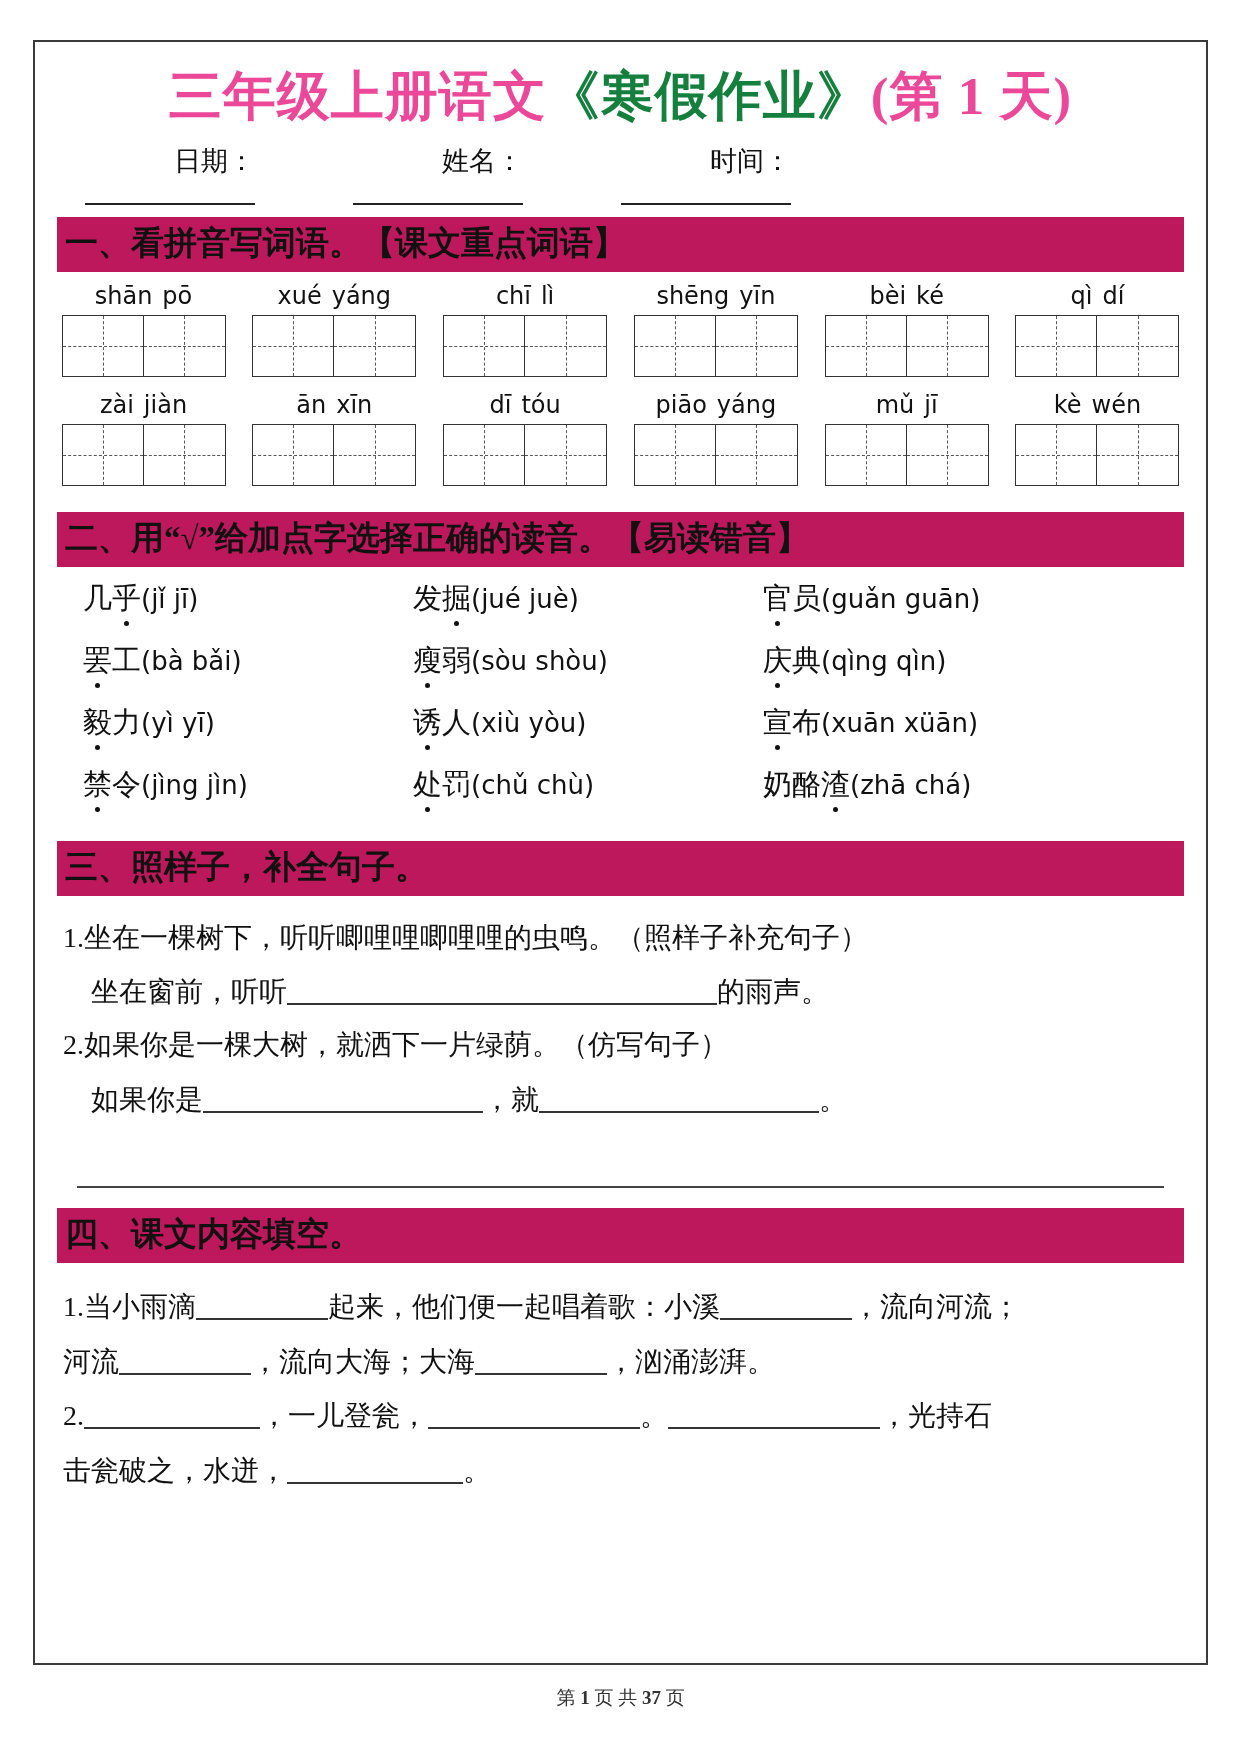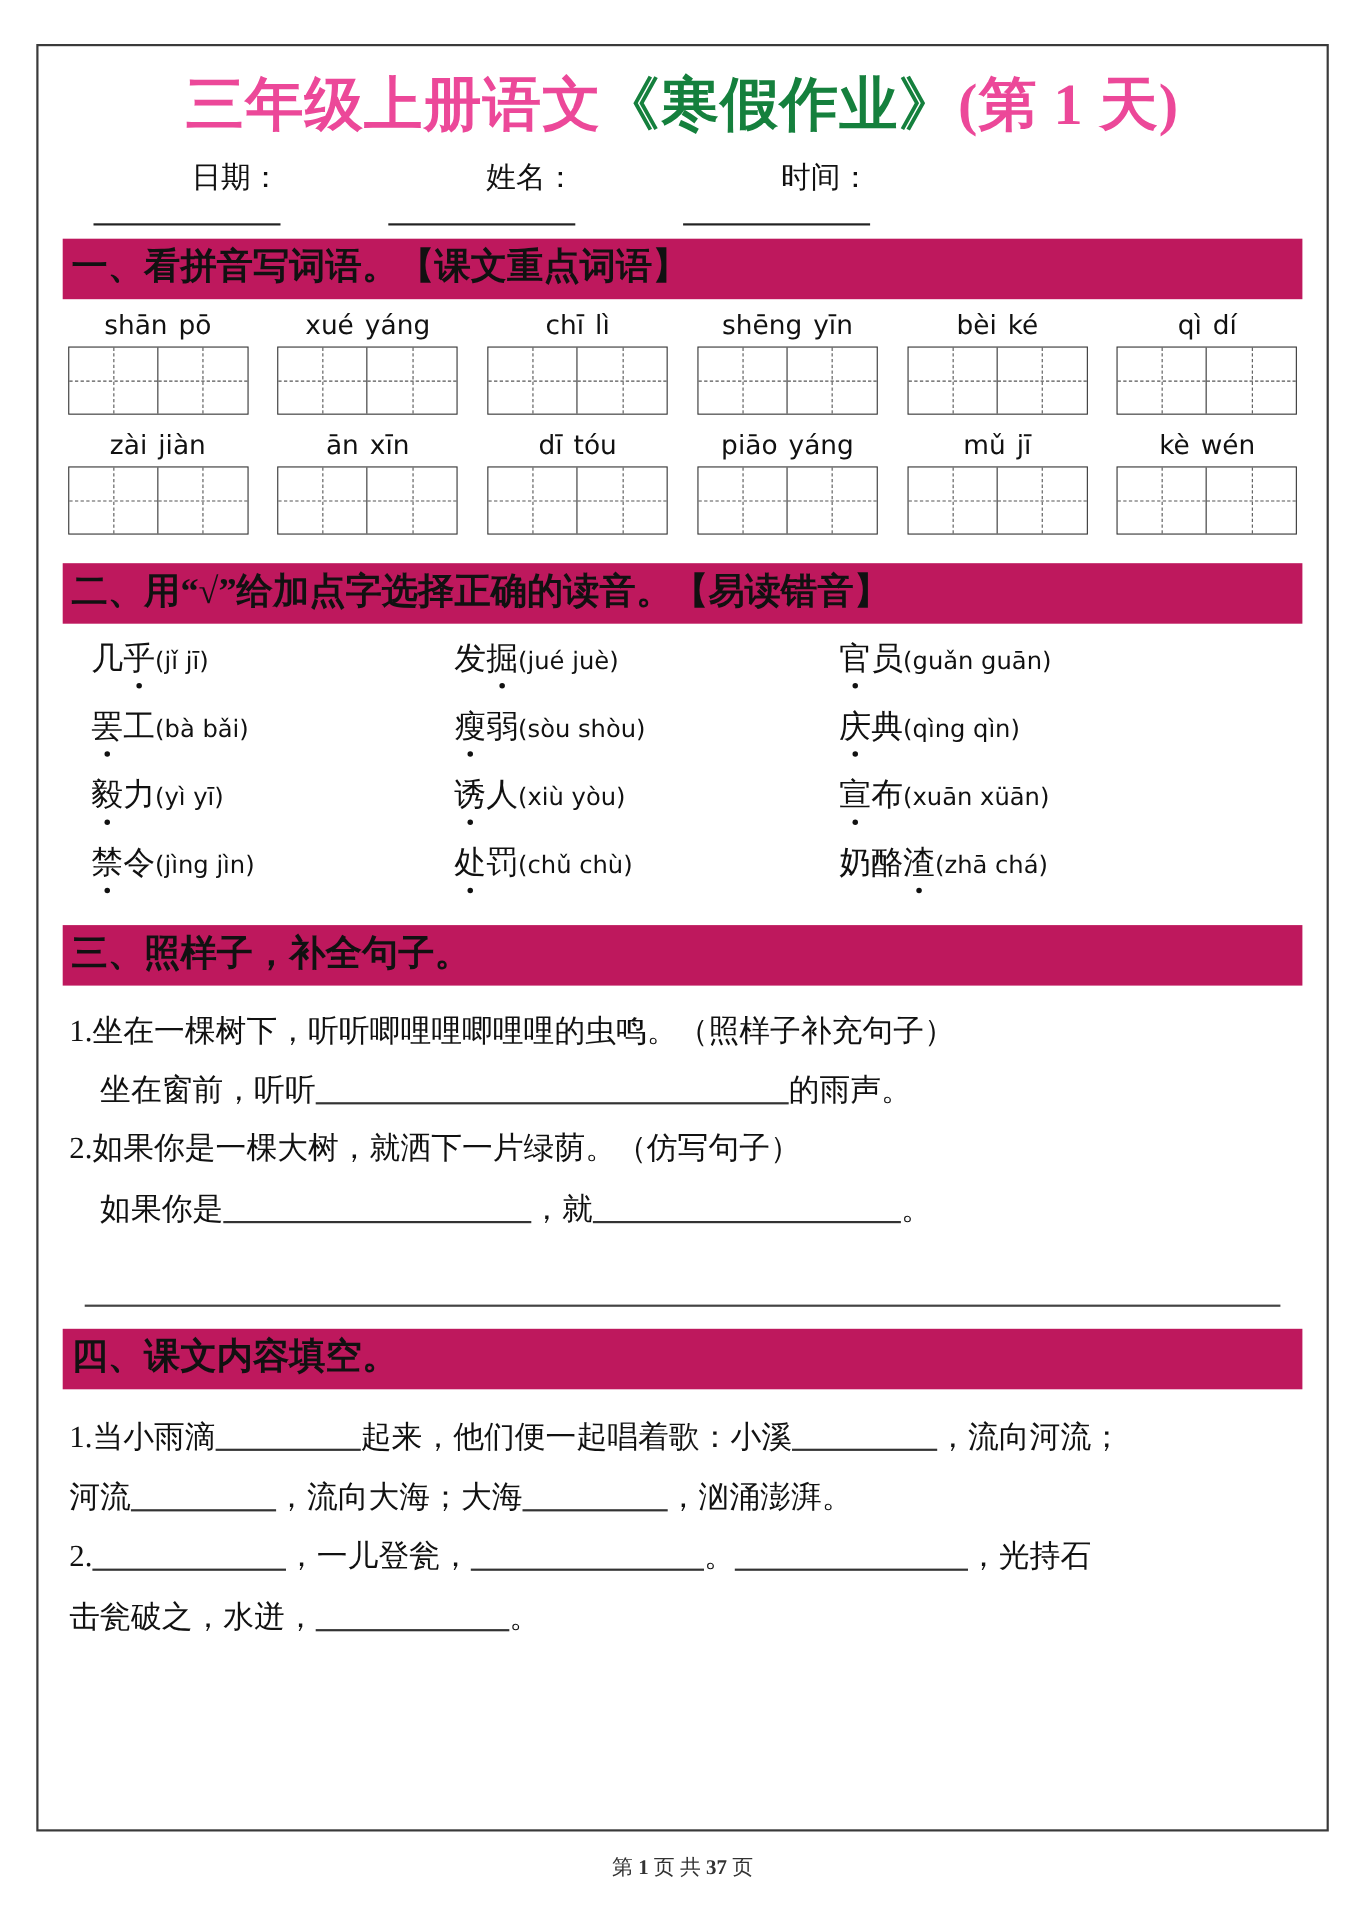--- a/index.html
+++ b/index.html
@@ -122,21 +122,21 @@
     display: flex;
     margin-bottom: 22px;
   }
   .chitem {
     font-size: 29px;
     white-space: nowrap;
     font-family: "Liberation Serif", "DejaVu Serif", serif;
   }
   .chitem .py {
     font-family: "DejaVu Sans", sans-serif;
-    font-size: 22px;
+    font-size: 26px;
   }
   .c1 { flex: 0 0 330px; }
   .c2 { flex: 0 0 350px; }
   .c3 { flex: 1 1 auto; }
   .dotchar {
     position: relative;
     display: inline-block;
   }
   .dotchar::after {
     content: "";

